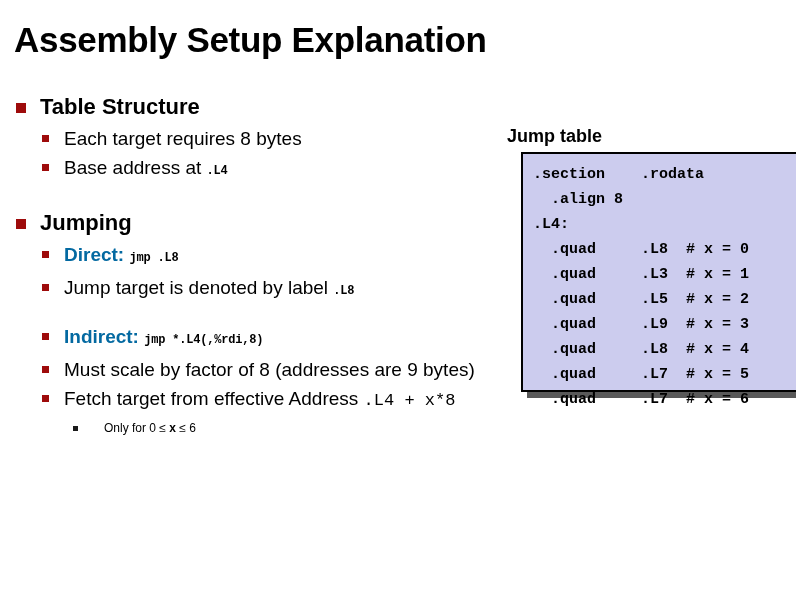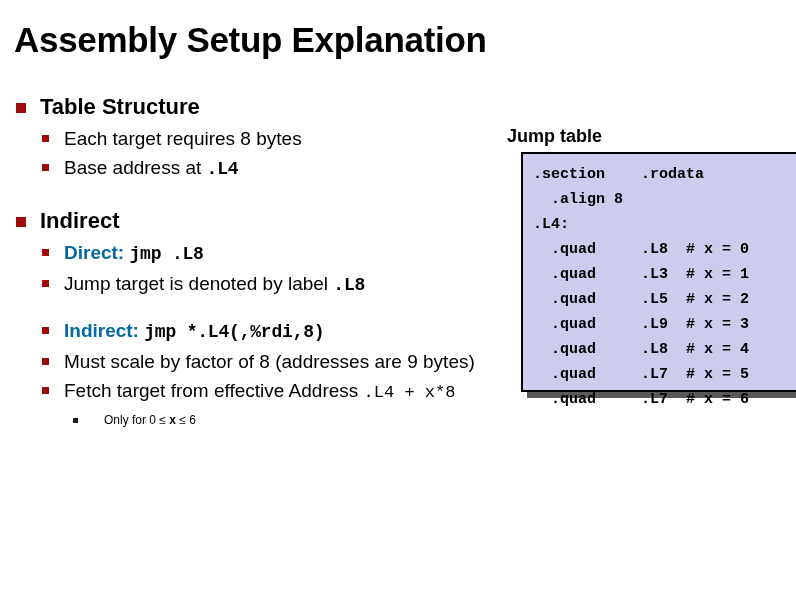--- a/index.html
+++ b/index.html
@@ -85,21 +85,21 @@
     height: 5px;
     background: #1a1a1a;
   }
 
   .spacer-lg { height: 22px; }
   .spacer-md { height: 16px; }
 
   .code {
     font-family: "Liberation Mono", "DejaVu Sans Mono", monospace;
     font-weight: bold;
-    font-size: 18px;
+    font-size: 12px;
     letter-spacing: -0.2px;
     text-align: right;
   }
   .code-sm {
     font-family: "Liberation Mono", "DejaVu Sans Mono", monospace;
     font-weight: normal;
     font-size: 17px;
   }
   .redlabel {
     color: #0369a1;
@@ -163,21 +163,21 @@
 
   <div class="lvl2">
     <span class="bullet"></span>
     <span>Base address at </span><span class="code">.L4</span>
   </div>
 
   <div class="spacer-lg"></div>
 
   <div class="lvl1">
     <span class="bullet"></span>
-    <span>Indirect</span>
+    <span>Jumping</span>
   </div>
 
   <div class="lvl2">
     <span class="bullet"></span>
     <span class="redlabel">Direct:</span><span>&nbsp;</span><span class="code">jmp  .L8</span>
   </div>
 
   <div class="lvl2">
     <span class="bullet"></span>
     <span>Jump target is denoted by label </span><span class="code">.L8</span>

